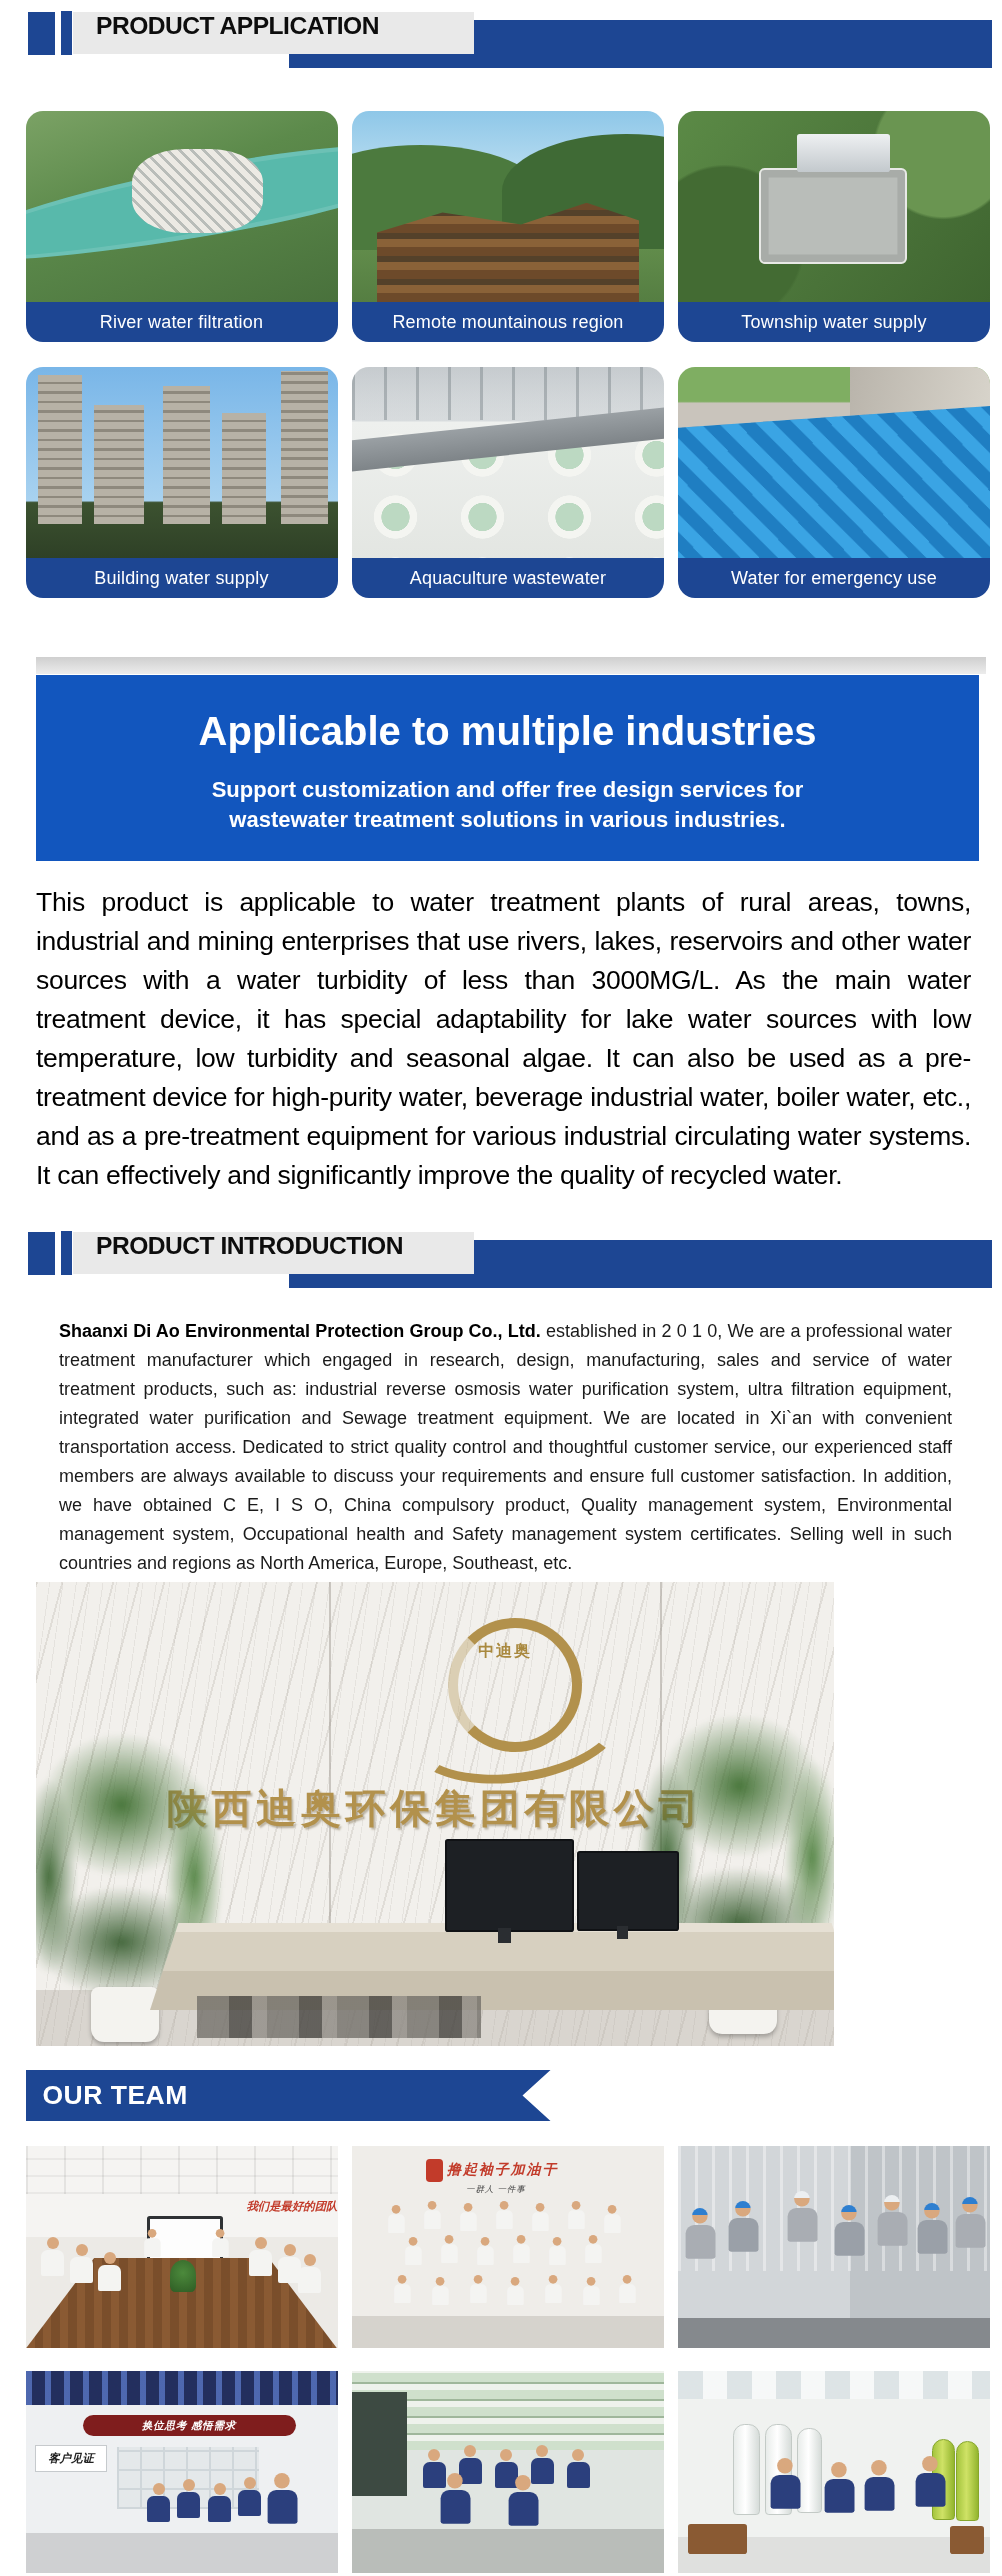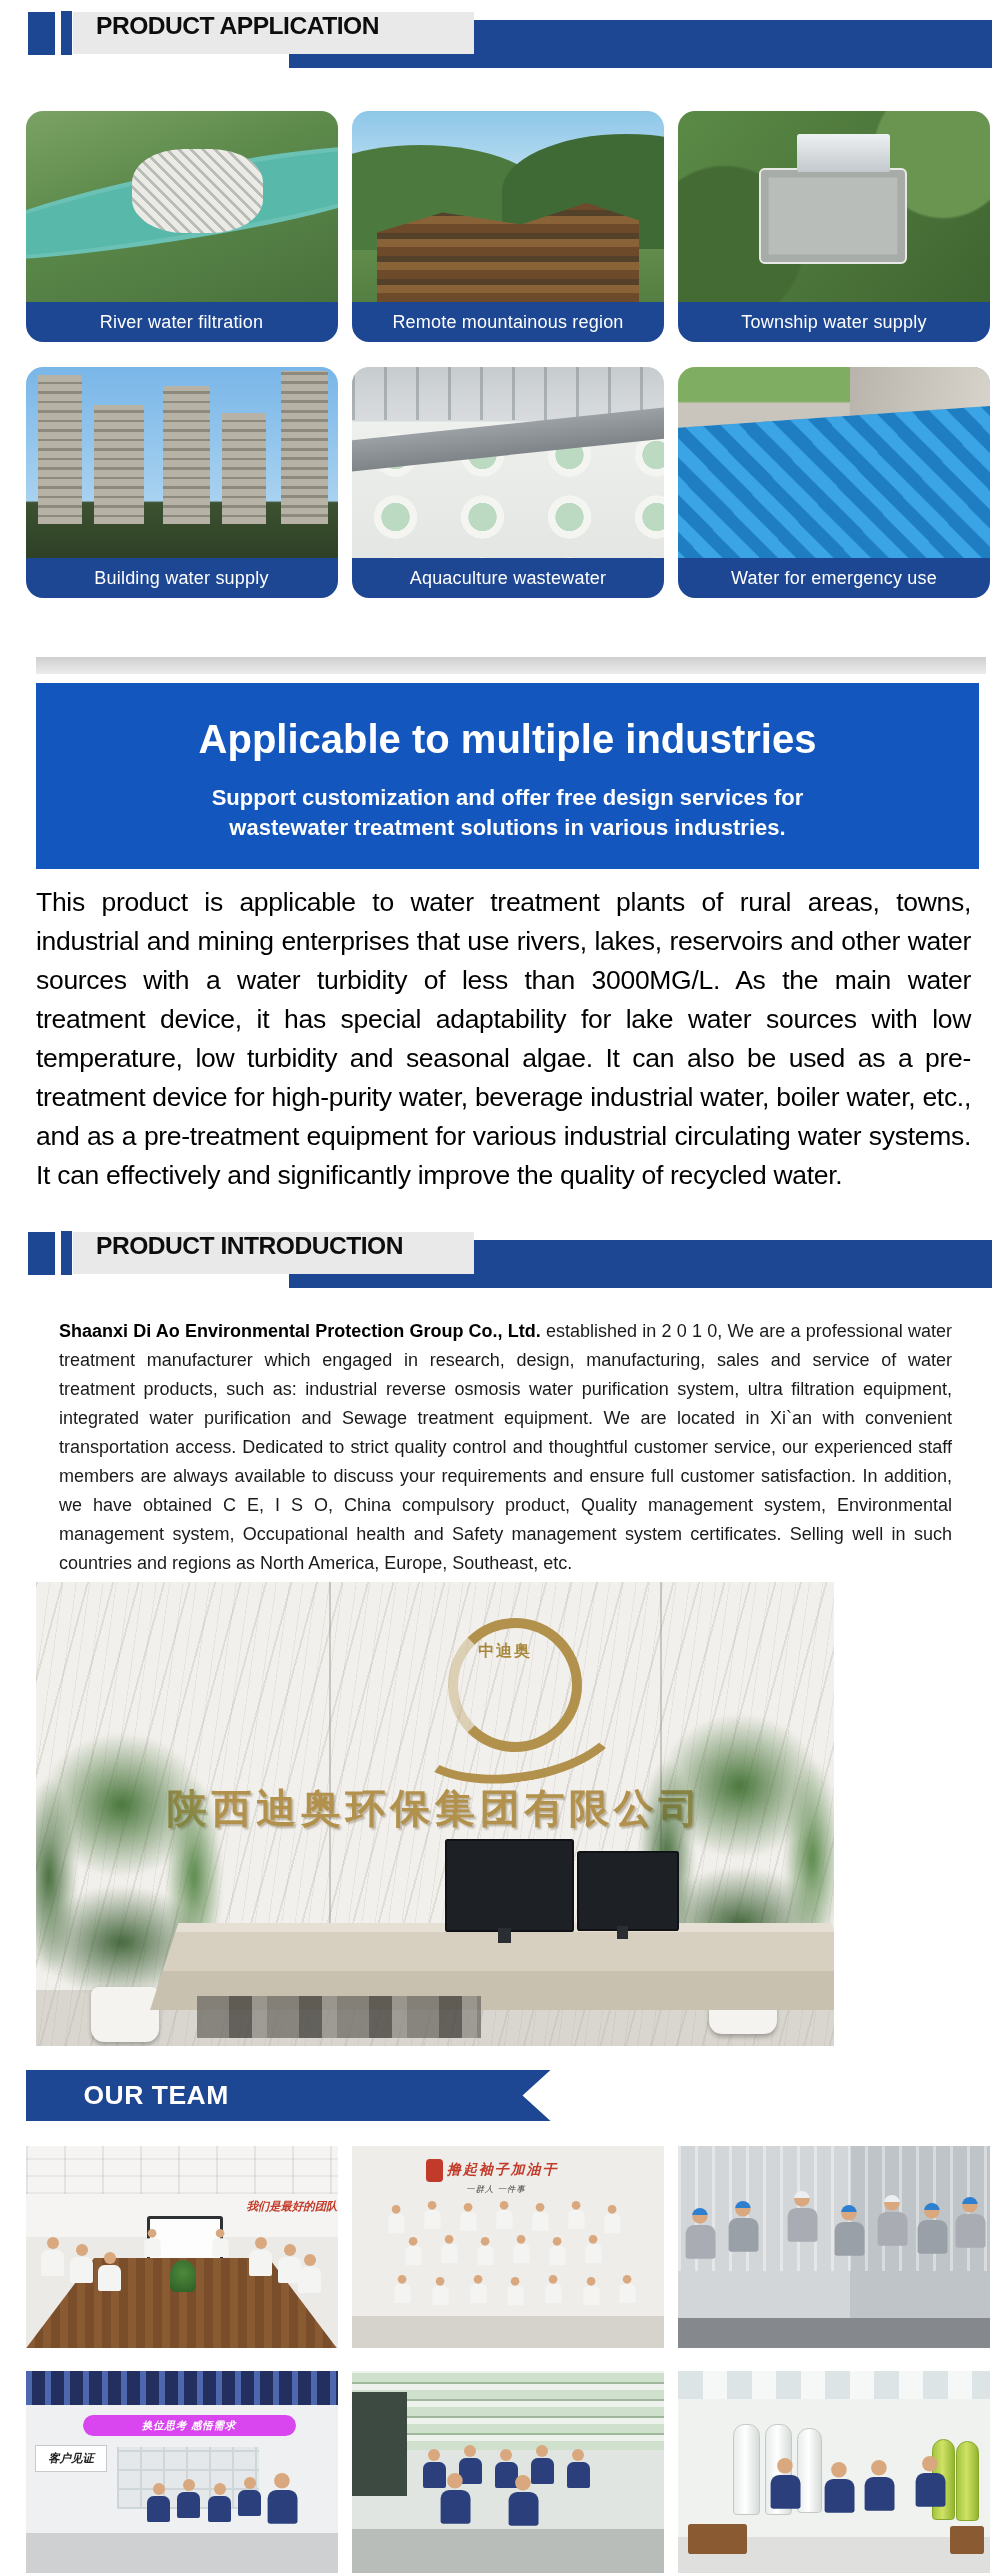--- a/index.html
+++ b/index.html
@@ -63,21 +63,21 @@
   .img-aqua .channel{left:-10%;top:30%;width:120%;height:16%;background:linear-gradient(#9aa0a4,#7e8488);transform:rotate(-6deg);}
   
   .img-tents{background:linear-gradient(#7fae62 0 18%,#c9c4bc 19% 100%);}
   .img-tents .road{left:55%;top:0;width:45%;height:30%;background:linear-gradient(100deg,#b9b4ab,#d8d4cb);}
   .img-tents .field{left:-6%;top:26%;width:112%;height:80%;transform:rotate(-4deg) skewX(-8deg);
       background:repeating-linear-gradient(45deg,#3aa4e4 0 12.3px,#1f7ec2 12.3px 24.6px),
                  repeating-linear-gradient(-45deg,rgba(255,255,255,.25) 0 2.8px,transparent 2.8px 21px);}
   
   .banner-strip{position:absolute;left:36px;top:657px;width:950px;height:17px;
       background:linear-gradient(#cfcfcf,#ececec);}
-  .banner{position:absolute;left:36px;top:675px;width:943px;height:186px;background:#1256be;color:#fff;text-align:center;margin-top:8px;}
+  .banner{position:absolute;left:36px;top:675px;width:943px;height:186px;background:#1256be;color:#fff;text-align:center;}
   .banner .b-title{margin-top:34px;font-size:40px;font-weight:700;letter-spacing:0;}
   .banner .b-sub{margin-top:21px;font-size:22px;font-weight:600;line-height:30px;}
   
   .prod-para{position:absolute;left:36px;top:883px;width:935px;font-size:26.5px;line-height:39px;
       text-align:justify;color:#000;letter-spacing:-0.3px;}
   .company-para{position:absolute;left:59px;top:1317px;width:893px;font-size:18px;line-height:29px;
       text-align:justify;color:#1a1a1a;}
   .company-para b{font-weight:700;color:#000;}
   
   .office{position:absolute;left:36px;top:1582px;width:798px;height:464px;overflow:hidden;
@@ -107,21 +107,21 @@
   .office .clutter{position:absolute;left:161px;top:414px;width:284px;height:42px;
       background:repeating-linear-gradient(90deg,#6d6a64 0 32px,#3c3a36 32px 55px,#8b8781 55px 70px);opacity:.75;}
   .office .monitor{position:absolute;background:#1d2024;border:2.8px solid #101215;border-radius:2.8px;}
   .office .m1{left:409px;top:257px;width:125px;height:89px;}
   .office .m2{left:541px;top:269px;width:98px;height:76px;}
   .office .stand{position:absolute;background:#2a2d31;}
   .office .s1{left:462px;top:346px;width:13.2px;height:15px;}
   .office .s2{left:581px;top:344px;width:11.4px;height:13.2px;}
   
   .team-banner{position:absolute;left:25.5px;top:2070px;width:525px;height:51px;background:#1d4693;color:#fff;
-      display:flex;align-items:center;padding-left:58px;box-sizing:border-box;
+      display:flex;align-items:center;padding-left:17px;box-sizing:border-box;
       clip-path:polygon(0 0,100% 0,calc(100% - 28px) 50%,100% 100%,0 100%);}
   .team-banner span{font-size:26.5px;font-weight:700;letter-spacing:0.5px;}
   .team-tile{position:absolute;width:312px;height:202px;overflow:hidden;}
   .team-tile i{position:absolute;display:block;}
   .person{position:absolute;width:24.6px;height:40px;}
   .person::before{content:"";display:block;width:12.3px;height:12.3px;border-radius:50%;background:#d9a87e;margin:0 auto;}
   .person::after{content:"";display:block;width:23px;height:25.5px;border-radius:6.6px 6.6px 1.9px 1.9px;
       background:var(--shirt,#f4f4f2);margin:0.9px auto 0;}
   .person.sm{transform:scale(.72);transform-origin:top center;}
   .person.lg{transform:scale(1.3);transform-origin:top center;}
@@ -145,21 +145,21 @@
   .t-group .cal2{left:114px;top:38px;width:170px;color:#444;font-size:8.5px;letter-spacing:0.9px;}
   
   .t-work{background:linear-gradient(90deg,#d2d6d9 0 55%,#bfc4c8 55% 100%);}
   .t-work .corr{left:0;top:0;width:100%;height:62%;
       background:repeating-linear-gradient(90deg,rgba(255,255,255,.4) 0 2.8px,transparent 2.8px 17px);}
   .t-work .wfloor{left:0;top:85%;width:100%;height:15%;background:#85898d;}
   
   .t-show{background:#eef0f2;}
   .t-show .city{left:0;top:0;width:100%;height:34px;background:#232f5e;
       background-image:repeating-linear-gradient(90deg,rgba(120,160,255,.5) 0 5.7px,transparent 5.7px 19px);}
-  .t-show .band{left:57px;top:44px;width:213px;height:21px;background:#d946ef;border-radius:10.4px;color:#fff;
+  .t-show .band{left:57px;top:44px;width:213px;height:21px;background:#7f1d1d;border-radius:10.4px;color:#fff;
       font-size:10.4px;font-weight:700;text-align:center;line-height:21px;letter-spacing:0.9px;}
   .t-show .sign{left:9.5px;top:74px;width:70px;height:24.6px;background:#fff;border:0.9px solid #c6cacd;color:#222;
       font-size:11.4px;font-weight:700;text-align:center;line-height:24.6px;}
   .t-show .pwall{left:91px;top:76px;width:142px;height:62px;
       background:repeating-linear-gradient(90deg,#cfd6da 0 1.9px,transparent 1.9px 23px),
                  repeating-linear-gradient(0deg,#cfd6da 0 1.9px,transparent 1.9px 19px),#e4e8ea;}
   .t-show .sfloor{left:0;top:80%;width:100%;height:20%;background:#cfd0d2;}
   
   .t-shop{background:#e0e5e1;}
   .t-shop .racks{left:0;top:0;width:100%;height:79px;

